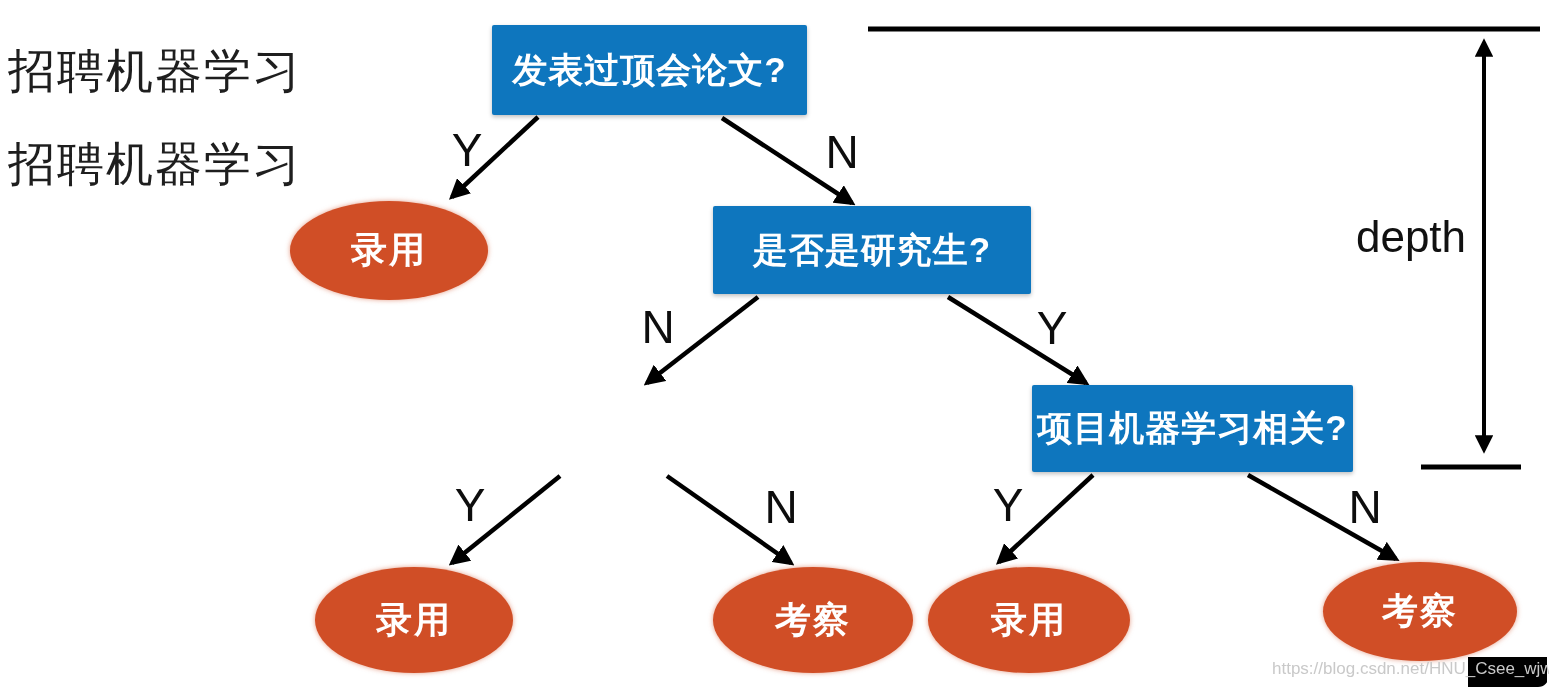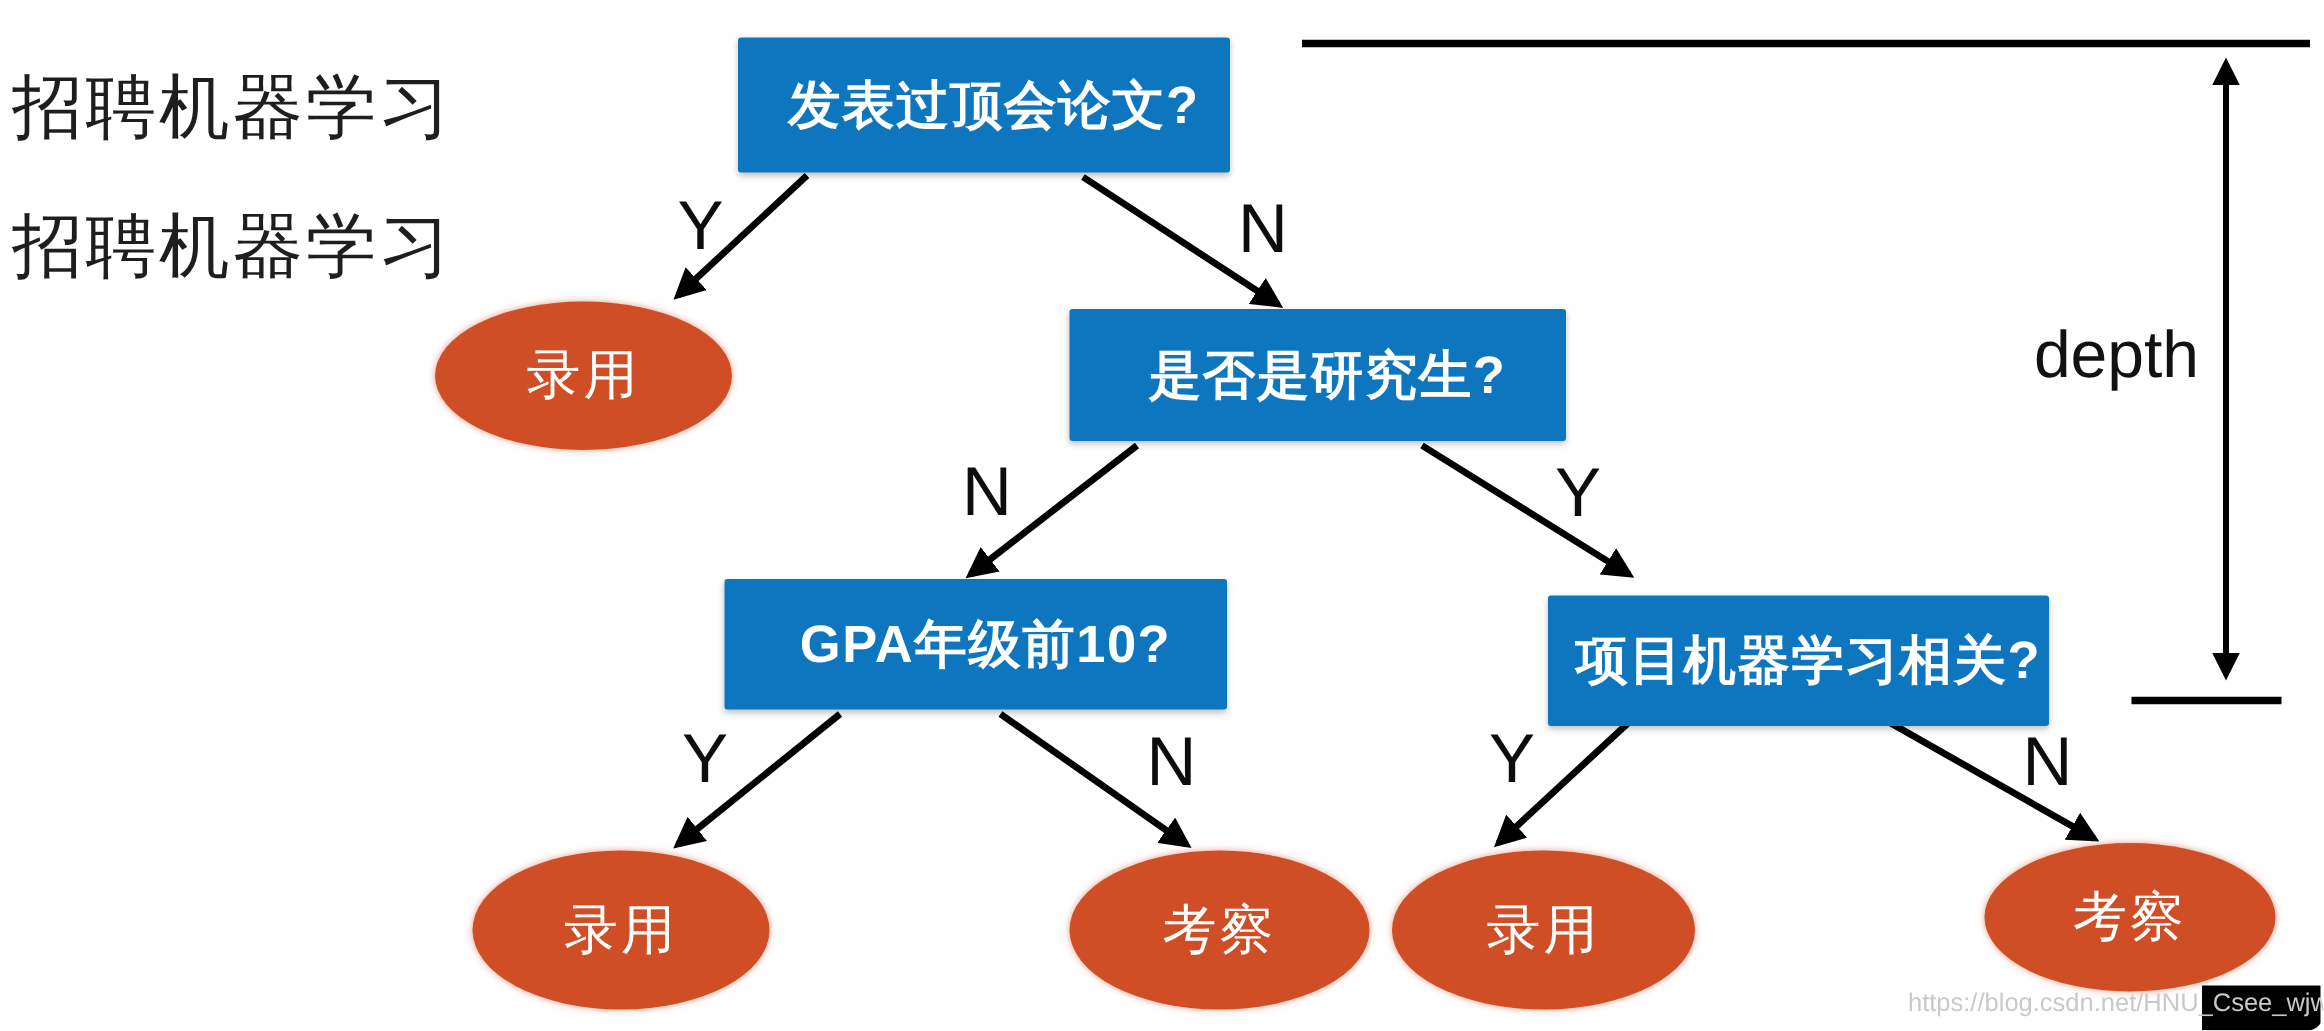--- a/index.html
+++ b/index.html
@@ -31,31 +31,30 @@
     display: flex;
     align-items: center;
     justify-content: center;
     font-size: 35px;
     font-weight: 700;
     letter-spacing: 1px;
     white-space: nowrap;
     border-radius: 2px;
     box-shadow: 0 2px 4px rgba(0,0,0,0.25);
     z-index: 2;
-    padding-left: 13px;
   }
   .leaf-node {
     position: absolute;
     background: #D04E26;
     color: #ffffff;
     display: flex;
     align-items: center;
     justify-content: center;
     font-size: 36px;
-    font-weight: 400;
+    font-weight: 700;
     letter-spacing: 2px;
     border-radius: 50%;
     box-shadow: 0 0 5px rgba(208,78,38,0.55);
     z-index: 2;
   }
   .edge-label {
     position: absolute;
     transform: translate(-50%, -50%);
     color: #0d0d0d;
     font-size: 46px;
@@ -118,22 +117,21 @@
     <line x1="667" y1="476" x2="791" y2="563" stroke="#000" stroke-width="4.5" marker-end="url(#ah)"></line>
     <line x1="1093" y1="475" x2="999" y2="562" stroke="#000" stroke-width="4.5" marker-end="url(#ah)"></line>
     <line x1="1248" y1="475" x2="1396" y2="559" stroke="#000" stroke-width="4.5" marker-end="url(#ah)"></line>
   </svg>
 
   <div class="title-line" style="top:40px;">招聘机器学习</div>
   <div class="title-line" style="top:133px;">招聘机器学习</div>
 
   <div class="decision-node" style="left:492px; top:25px; width:315px; height:90px;">发表过顶会论文?</div>
   <div class="decision-node" style="left:697px; top:206px; width:318px; height:88px;margin-left:16px;">是否是研究生?</div>
-  <div class="decision-node" style="left:483px; top:386px; width:322px; height:87px;">GPA年级前10?</div>
-  <div class="decision-node" style="left:1032px; top:385px; width:321px; height:87px;margin-top:12px;">项目机器学习相关?</div>
+  <div class="decision-node" style="left:1032px; top:385px; width:321px; height:87px;">项目机器学习相关?</div>
 
   <div class="leaf-node" style="left:290px; top:201px; width:198px; height:99px;">录用</div>
   <div class="leaf-node" style="left:315px; top:567px; width:198px; height:106px;">录用</div>
   <div class="leaf-node" style="left:713px; top:567px; width:200px; height:106px;">考察</div>
   <div class="leaf-node" style="left:928px; top:567px; width:202px; height:106px;">录用</div>
   <div class="leaf-node" style="left:1323px; top:562px; width:194px; height:99px;">考察</div>
 
   <div class="edge-label" style="left:467px; top:150px;">Y</div>
   <div class="edge-label" style="left:842px; top:152px;">N</div>
   <div class="edge-label" style="left:658px; top:327px;">N</div>

